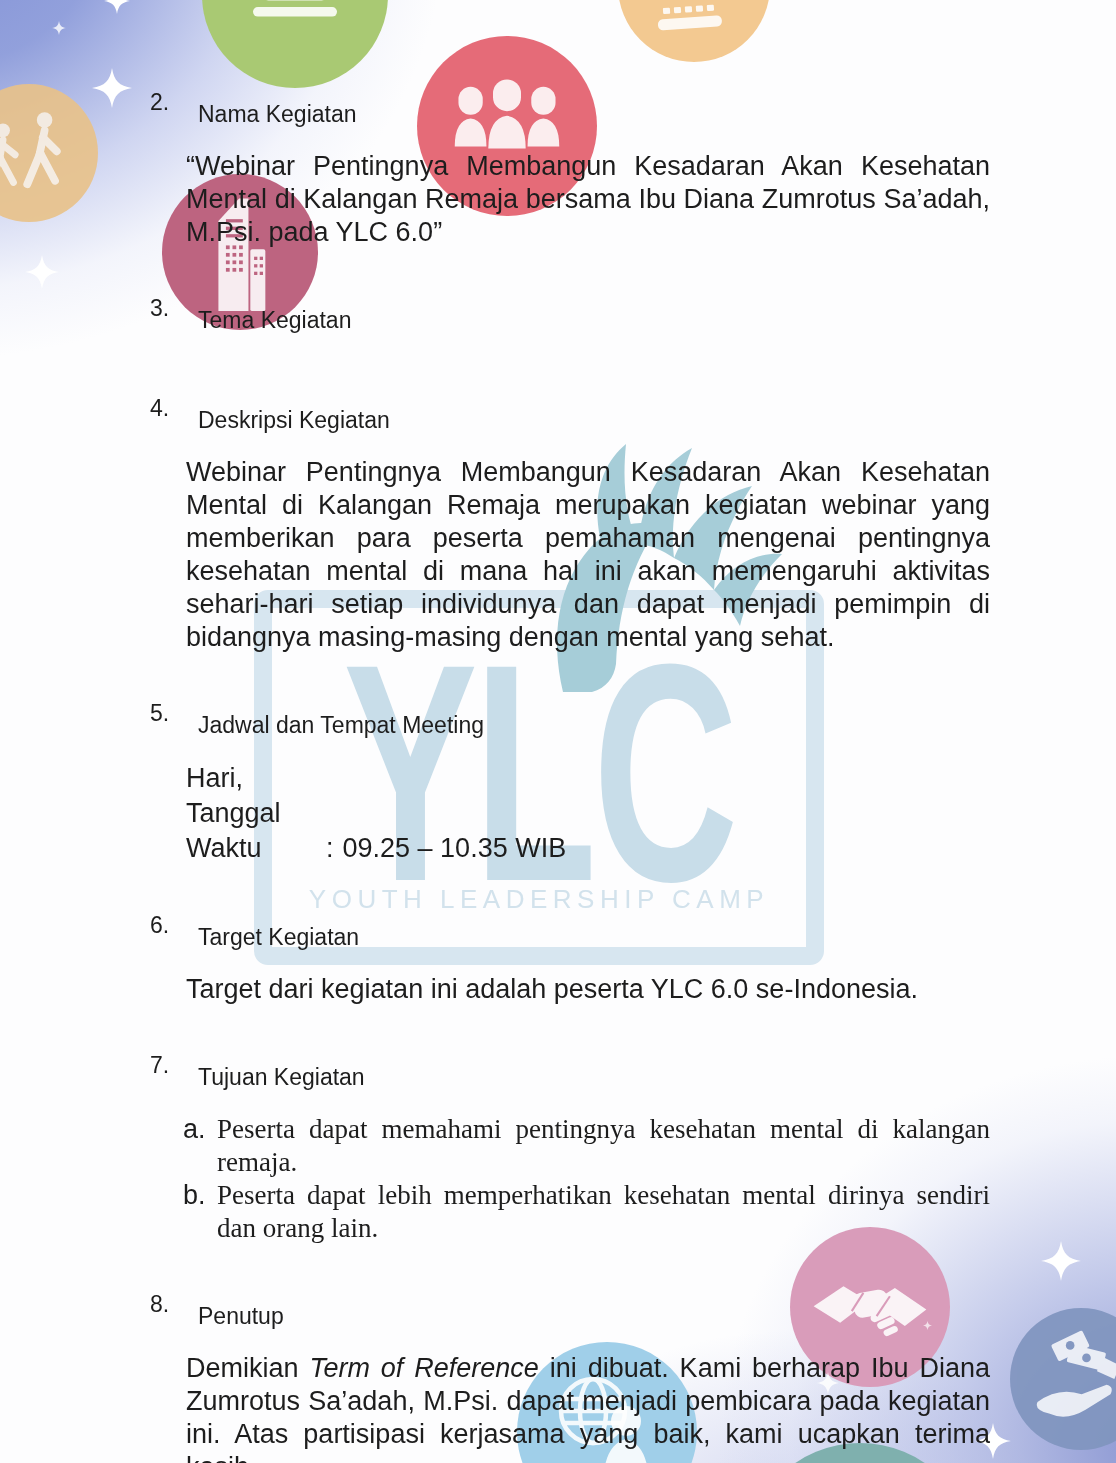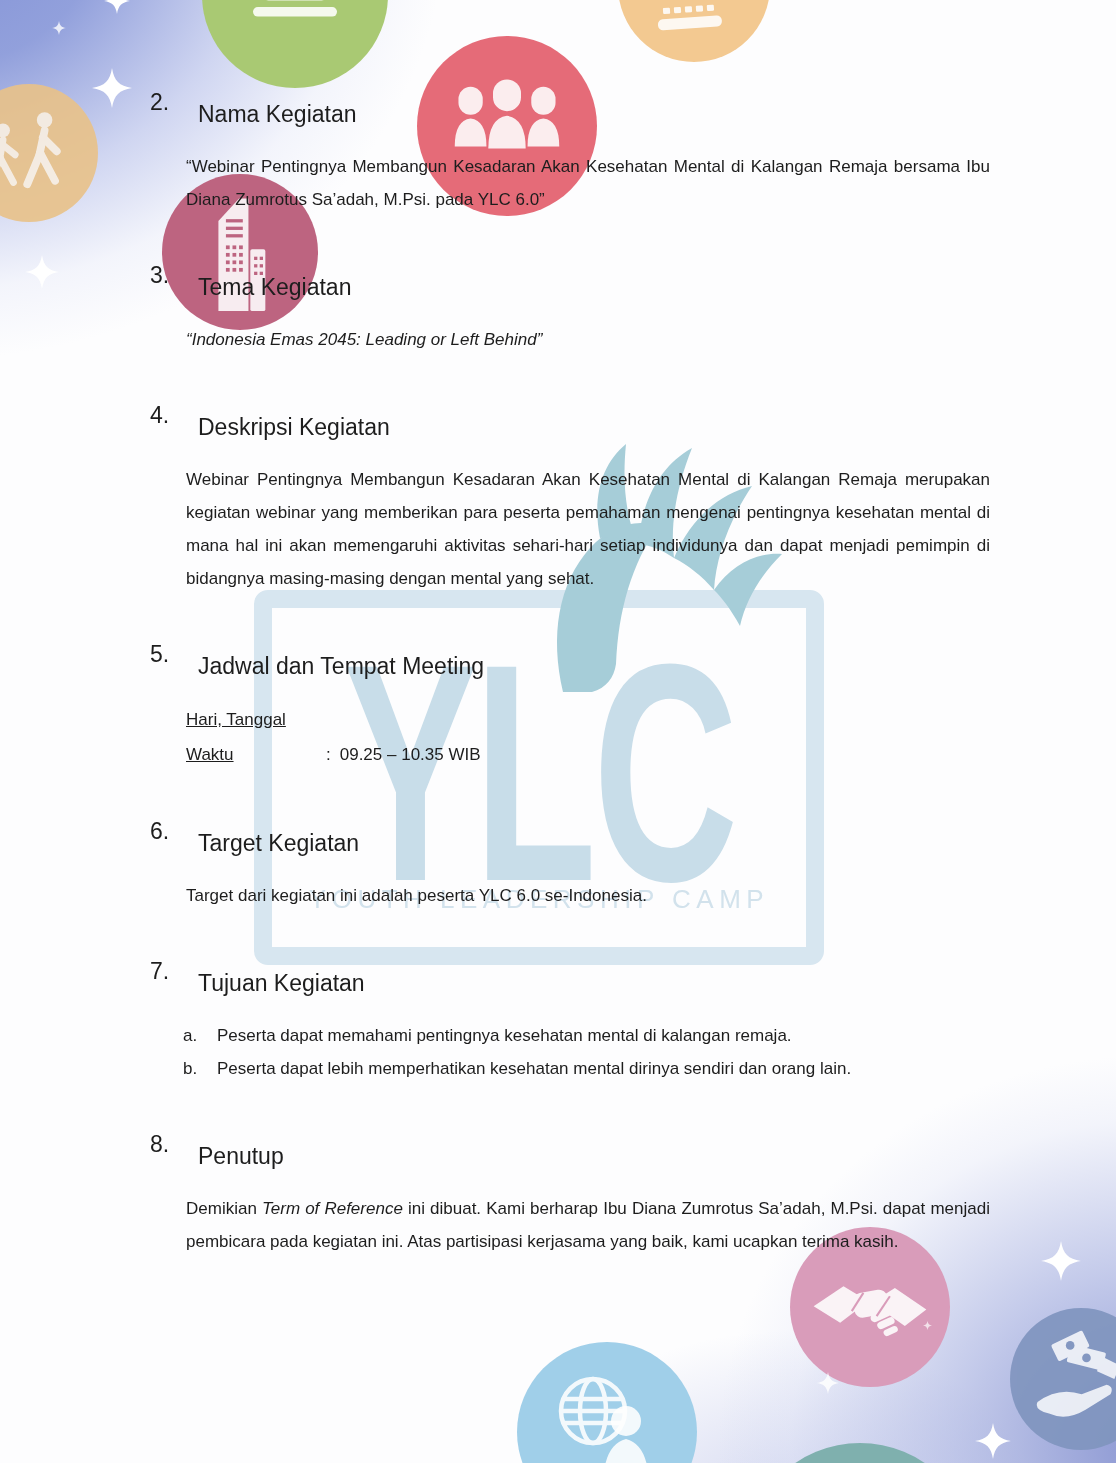--- a/index.html
+++ b/index.html
@@ -23,29 +23,29 @@
   .star{position:absolute; z-index:1;}
   .star svg{display:block; fill:#ffffff;}
   
   .watermark{position:absolute; left:234px; top:440px; z-index:2;}
   
   .content{position:absolute; inset:0; z-index:3; padding:86px 126px 0 150px; box-sizing:border-box;}
   .sec{margin-bottom:43px;}
   .sec-head{display:flex; font-size:23px; line-height:33px; margin-bottom:7px;}
   .sec-num{width:36px; flex:none;}
   .sec-title{font-size:inherit; font-weight:400; margin:12px; line-height:inherit;}
-  .sec-body{margin-left:36px; font-size:17px; line-height:33px;}
+  .sec-body{margin-left:36px; font-size:27px; line-height:33px;}
   .just{text-align:justify;}
   .it{font-style:italic;}
   .jrow{display:flex; line-height:35px;}
-  .jlabel{width:140px; flex:none;text-decoration:underline;}
+  .jlabel{width:140px; flex:none;}
   .jsep{margin-right:9px;}
   .tlist-item{display:flex;}
   .tlist-marker{flex:none; width:34px; margin-left:33px;}
-  .tlist-text{flex:1;}
+  .tlist-text{flex:1;font-family:Liberation Serif, serif;}
 </style>
 </head>
 <body>
 
 <div class="page">
 
   <div class="deco" style="left: 202px; top: -98px; width: 186px; height: 186px; background-color: rgb(169, 201, 115);">
     <span>
       <svg width="120" height="120" viewBox="0 0 100 100">
         <rect class="icon-white" x="24" y="14" width="52" height="38" rx="4" fill="none" stroke="#ffffff" stroke-width="5" opacity=".88"></rect>
@@ -255,21 +255,20 @@
         <h2 class="sec-title">Nama Kegiatan</h2>
       </div>
       <div class="sec-body just">“Webinar Pentingnya Membangun Kesadaran Akan Kesehatan Mental di Kalangan Remaja bersama Ibu Diana Zumrotus Sa’adah, M.Psi. pada YLC 6.0”</div>
     </div>
 
     <div class="sec">
       <div class="sec-head">
         <span class="sec-num">3.</span>
         <h2 class="sec-title">Tema Kegiatan</h2>
       </div>
-      <div class="sec-body it">“Indonesia Emas 2045: Leading or Left Behind”</div>
     </div>
 
     <div class="sec">
       <div class="sec-head">
         <span class="sec-num">4.</span>
         <h2 class="sec-title">Deskripsi Kegiatan</h2>
       </div>
       <div class="sec-body just">Webinar Pentingnya Membangun Kesadaran Akan Kesehatan Mental di Kalangan Remaja merupakan kegiatan webinar yang memberikan para peserta pemahaman mengenai pentingnya kesehatan mental di mana hal ini akan memengaruhi aktivitas sehari-hari setiap individunya dan dapat menjadi pemimpin di bidangnya masing-masing dengan mental yang sehat.</div>
     </div>
 

